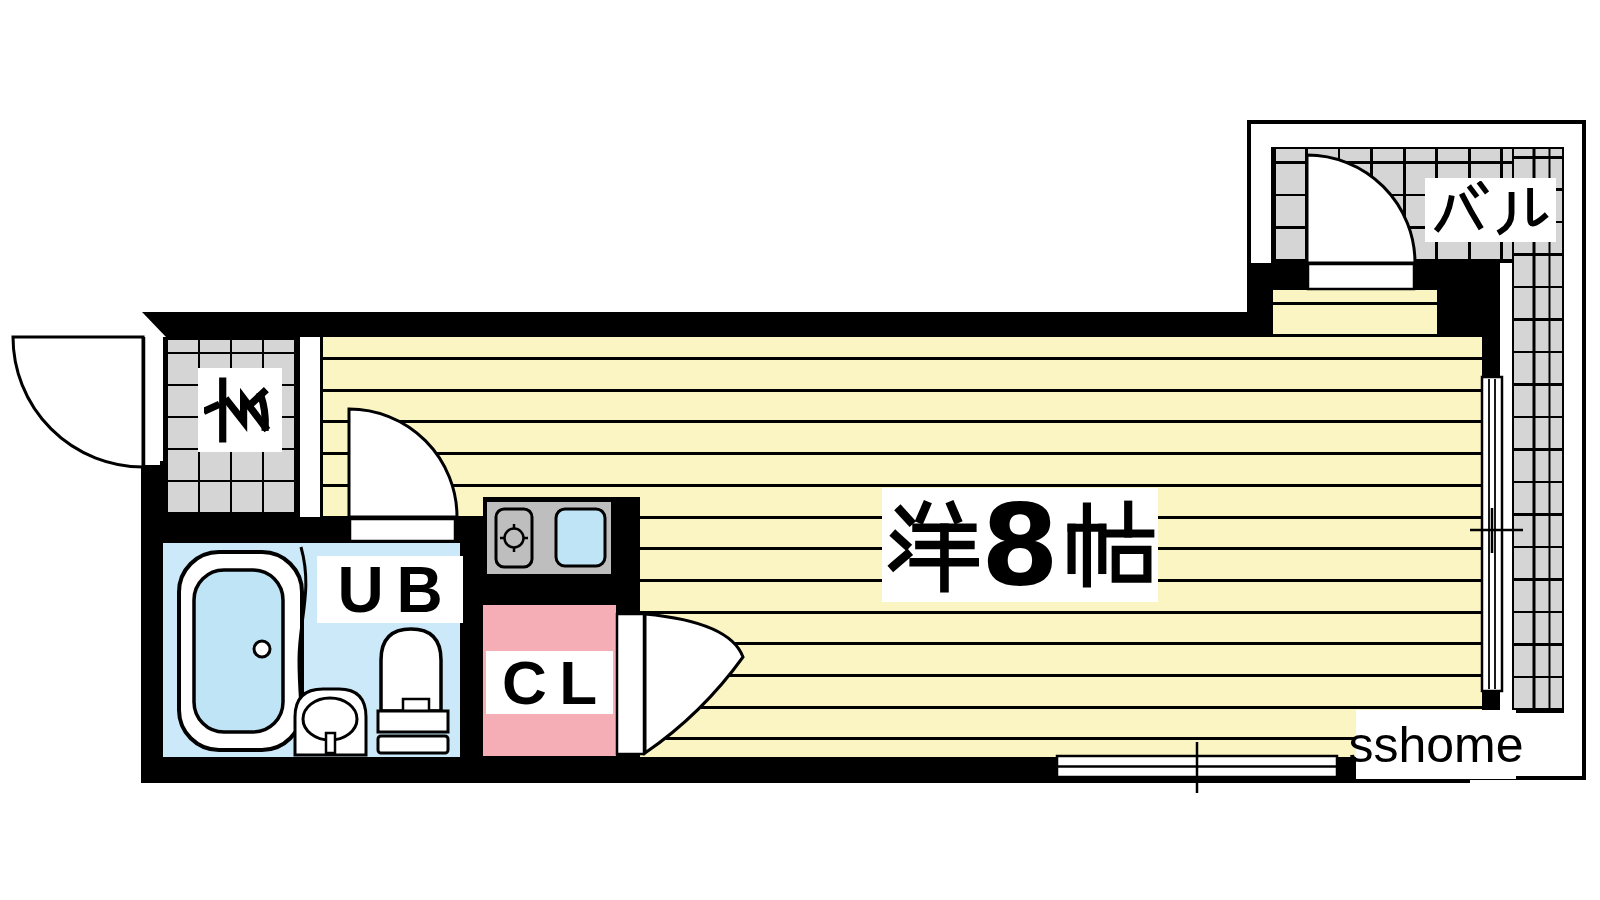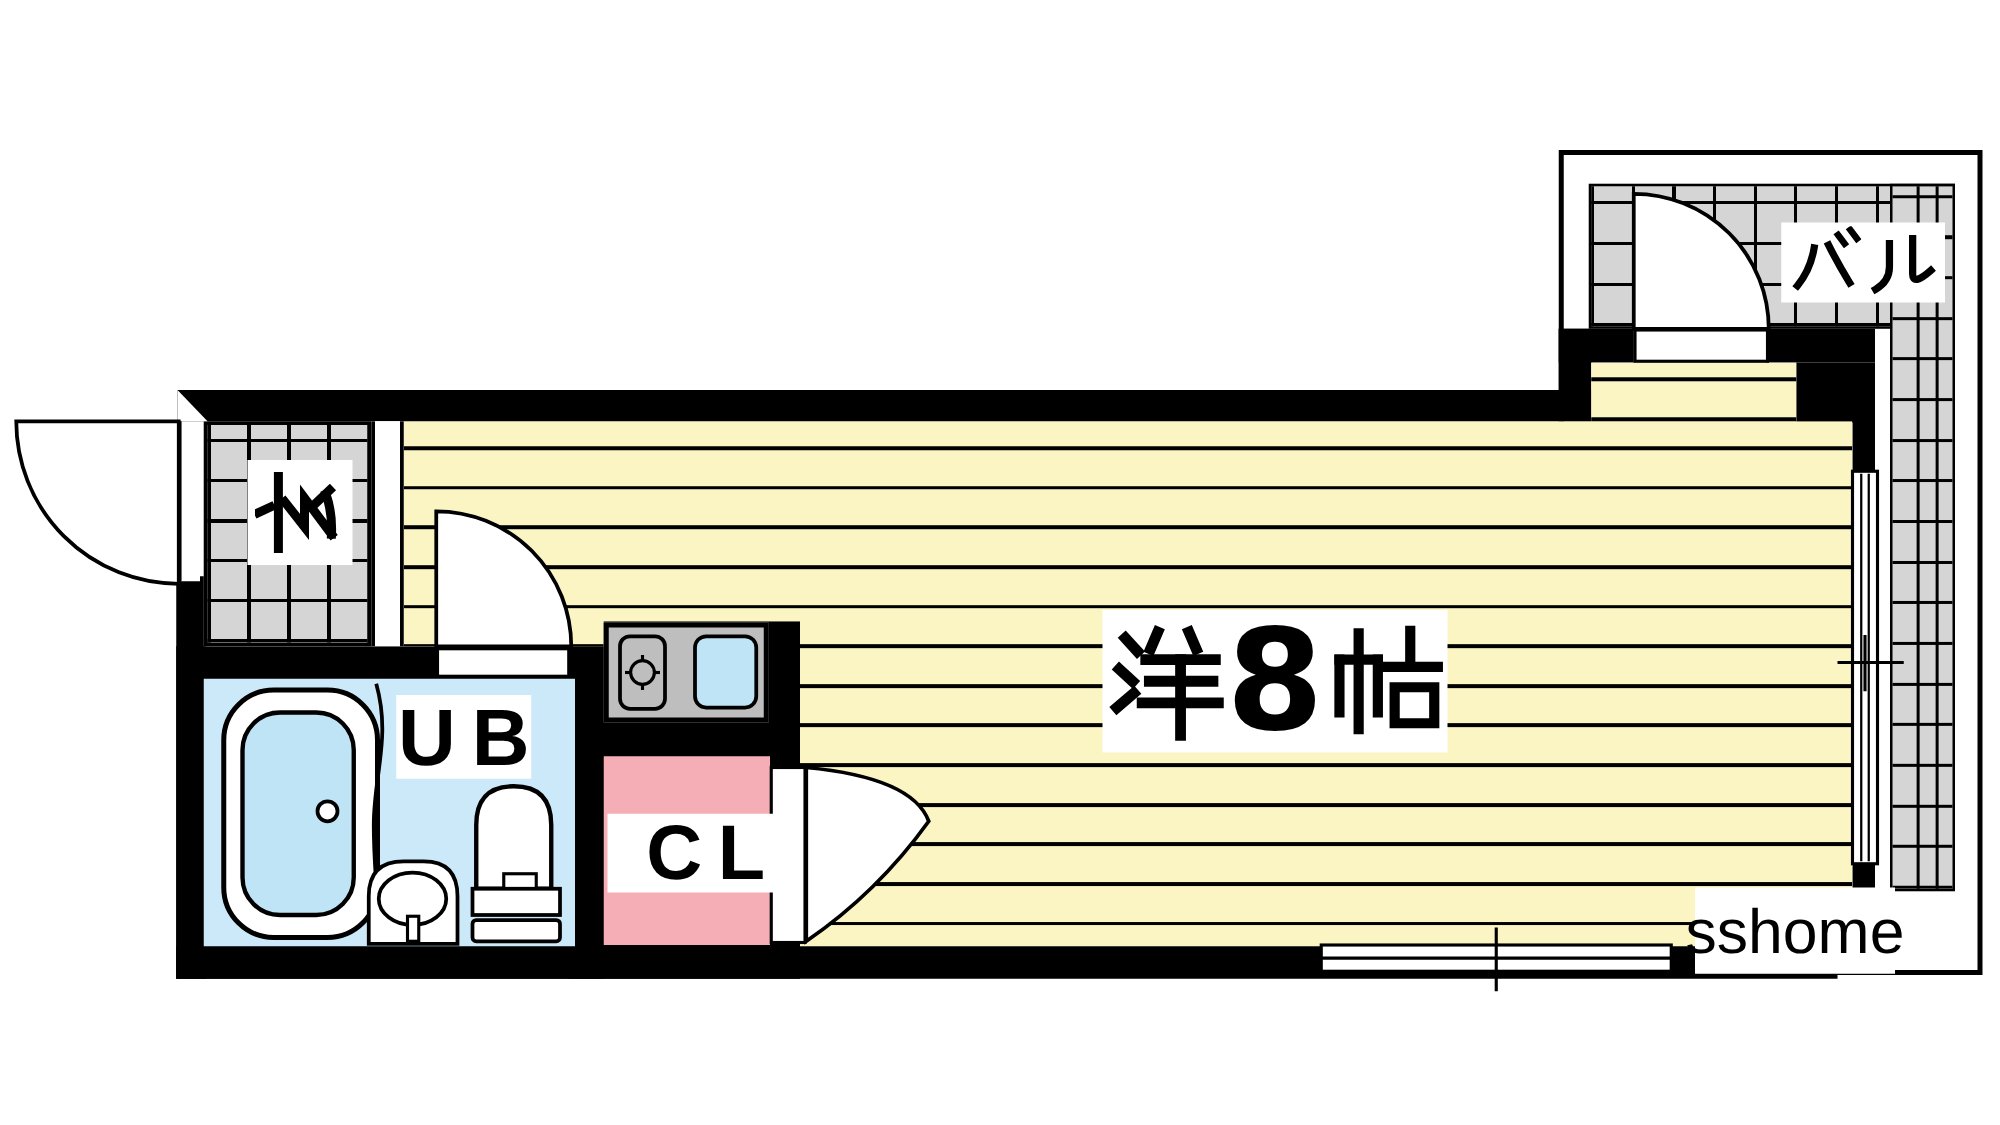--- a/index.html
+++ b/index.html
@@ -30,22 +30,22 @@
   .ub-floor{position:absolute;left:163px;top:543px;width:297px;height:214px;background:#CBE9F8;z-index:10;}
   .cl-floor{position:absolute;left:483px;top:605px;width:133px;height:151px;background:#F5AEB6;z-index:10;}
   .counter{position:absolute;left:483px;top:498px;width:132px;height:80px;background:#BEBEBE;
         box-sizing:border-box;border:4px solid #000;z-index:10;}
   
   .overlay{position:absolute;left:0;top:0;z-index:20;}
   
   .label{position:absolute;background:#fff;display:flex;align-items:center;justify-content:center;z-index:30;color:#000;}
   .label-gen{left:198px;top:368px;width:84px;height:84px;}
   .label-gen svg{transform:rotate(-90deg);}
-  .label-ub{left:317px;top:556px;width:108px;height:67px;font-size:64px;font-weight:700;letter-spacing:0.2em;text-indent:0.2em;}
-  .label-cl{left:486px;top:651px;width:127px;height:63px;font-size:62px;font-weight:700;letter-spacing:0.2em;text-indent:0.2em;padding-left:15px;}
+  .label-ub{left:317px;top:556px;width:146px;height:67px;font-size:64px;font-weight:700;letter-spacing:0.2em;text-indent:0.2em;}
+  .label-cl{left:486px;top:651px;width:127px;height:63px;font-size:62px;font-weight:700;letter-spacing:0.2em;text-indent:0.2em;}
   .label-main{left:882px;top:488px;width:276px;height:114px;gap:2px;}
   .label-main .eight{font-family:"DejaVu Sans",sans-serif;font-weight:700;font-size:112px;line-height:114px;}
   .label-bal{left:1425px;top:178px;width:131px;height:64px;gap:4px;}
   .label-wm{left:1356px;top:710px;width:160px;height:69px;font-size:50px;font-weight:400;}
   .sr{position:absolute;width:1px;height:1px;overflow:hidden;clip-path:inset(50%);white-space:nowrap;}
   .glyph{display:block;}
   .glyph path,.glyph circle{fill:none;stroke:#000;stroke-linecap:square;stroke-linejoin:miter;}
 </style>
 </head>
 <body>

